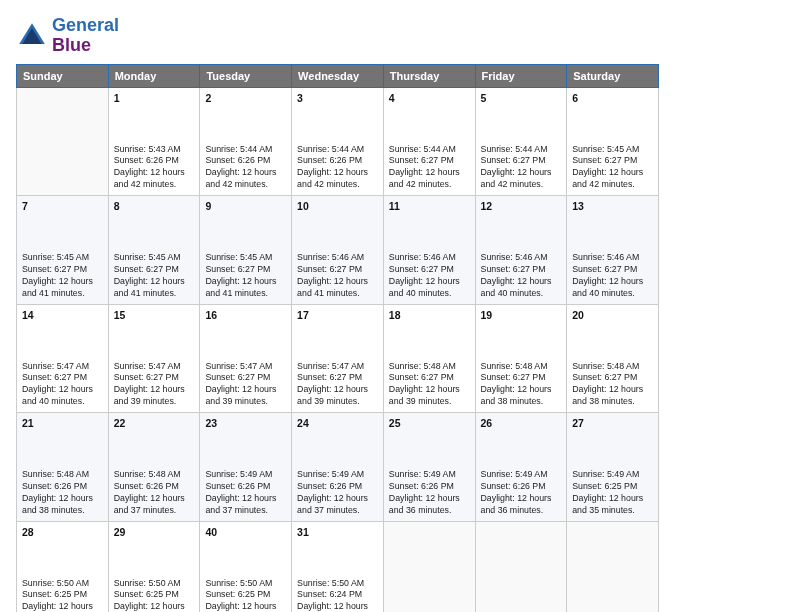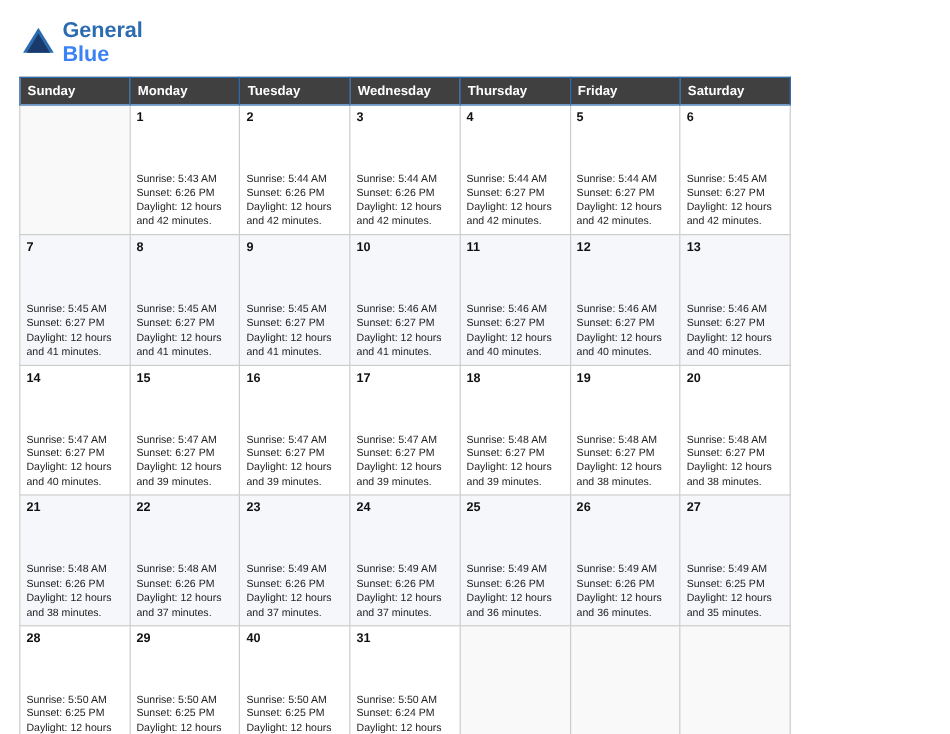--- a/index.html
+++ b/index.html
@@ -54,21 +54,21 @@
       font-size: 15px;
       color: #333;
     }
     .calendar {
       flex: 1;
       border-collapse: collapse;
       width: 100%;
       font-size: 9.5px;
     }
     .calendar th {
-      background-color: #404040;
+      background-color: #737373;
       color: #fff;
       text-align: left;
       padding: 5px 6px;
       font-size: 11px;
       font-weight: bold;
       border: 1px solid #2b6cb0;
     }
     .calendar td {
       border: 1px solid #ccc;
       vertical-align: top;
@@ -103,21 +103,21 @@
 
 <div class="page">
   <div class="header">
     <div class="logo">
       <svg class="logo-icon" viewBox="0 0 40 40">
         <polygon points="20,4 36,30 4,30" fill="#2b6cb0"></polygon>
         <polygon points="20,10 32,30 8,30" fill="#1a3a6b"></polygon>
       </svg>
       <div class="logo-text">
         <div><span>General</span></div>
-        <div style="color:#3b82f6">Blue</div>
+        <div style="color:#701a75">Blue</div>
       </div>
     </div>
   </div>
 
   <table class="calendar">
     <thead>
       <tr>
 
       <th>Sunday</th>
           <th>Monday</th>

